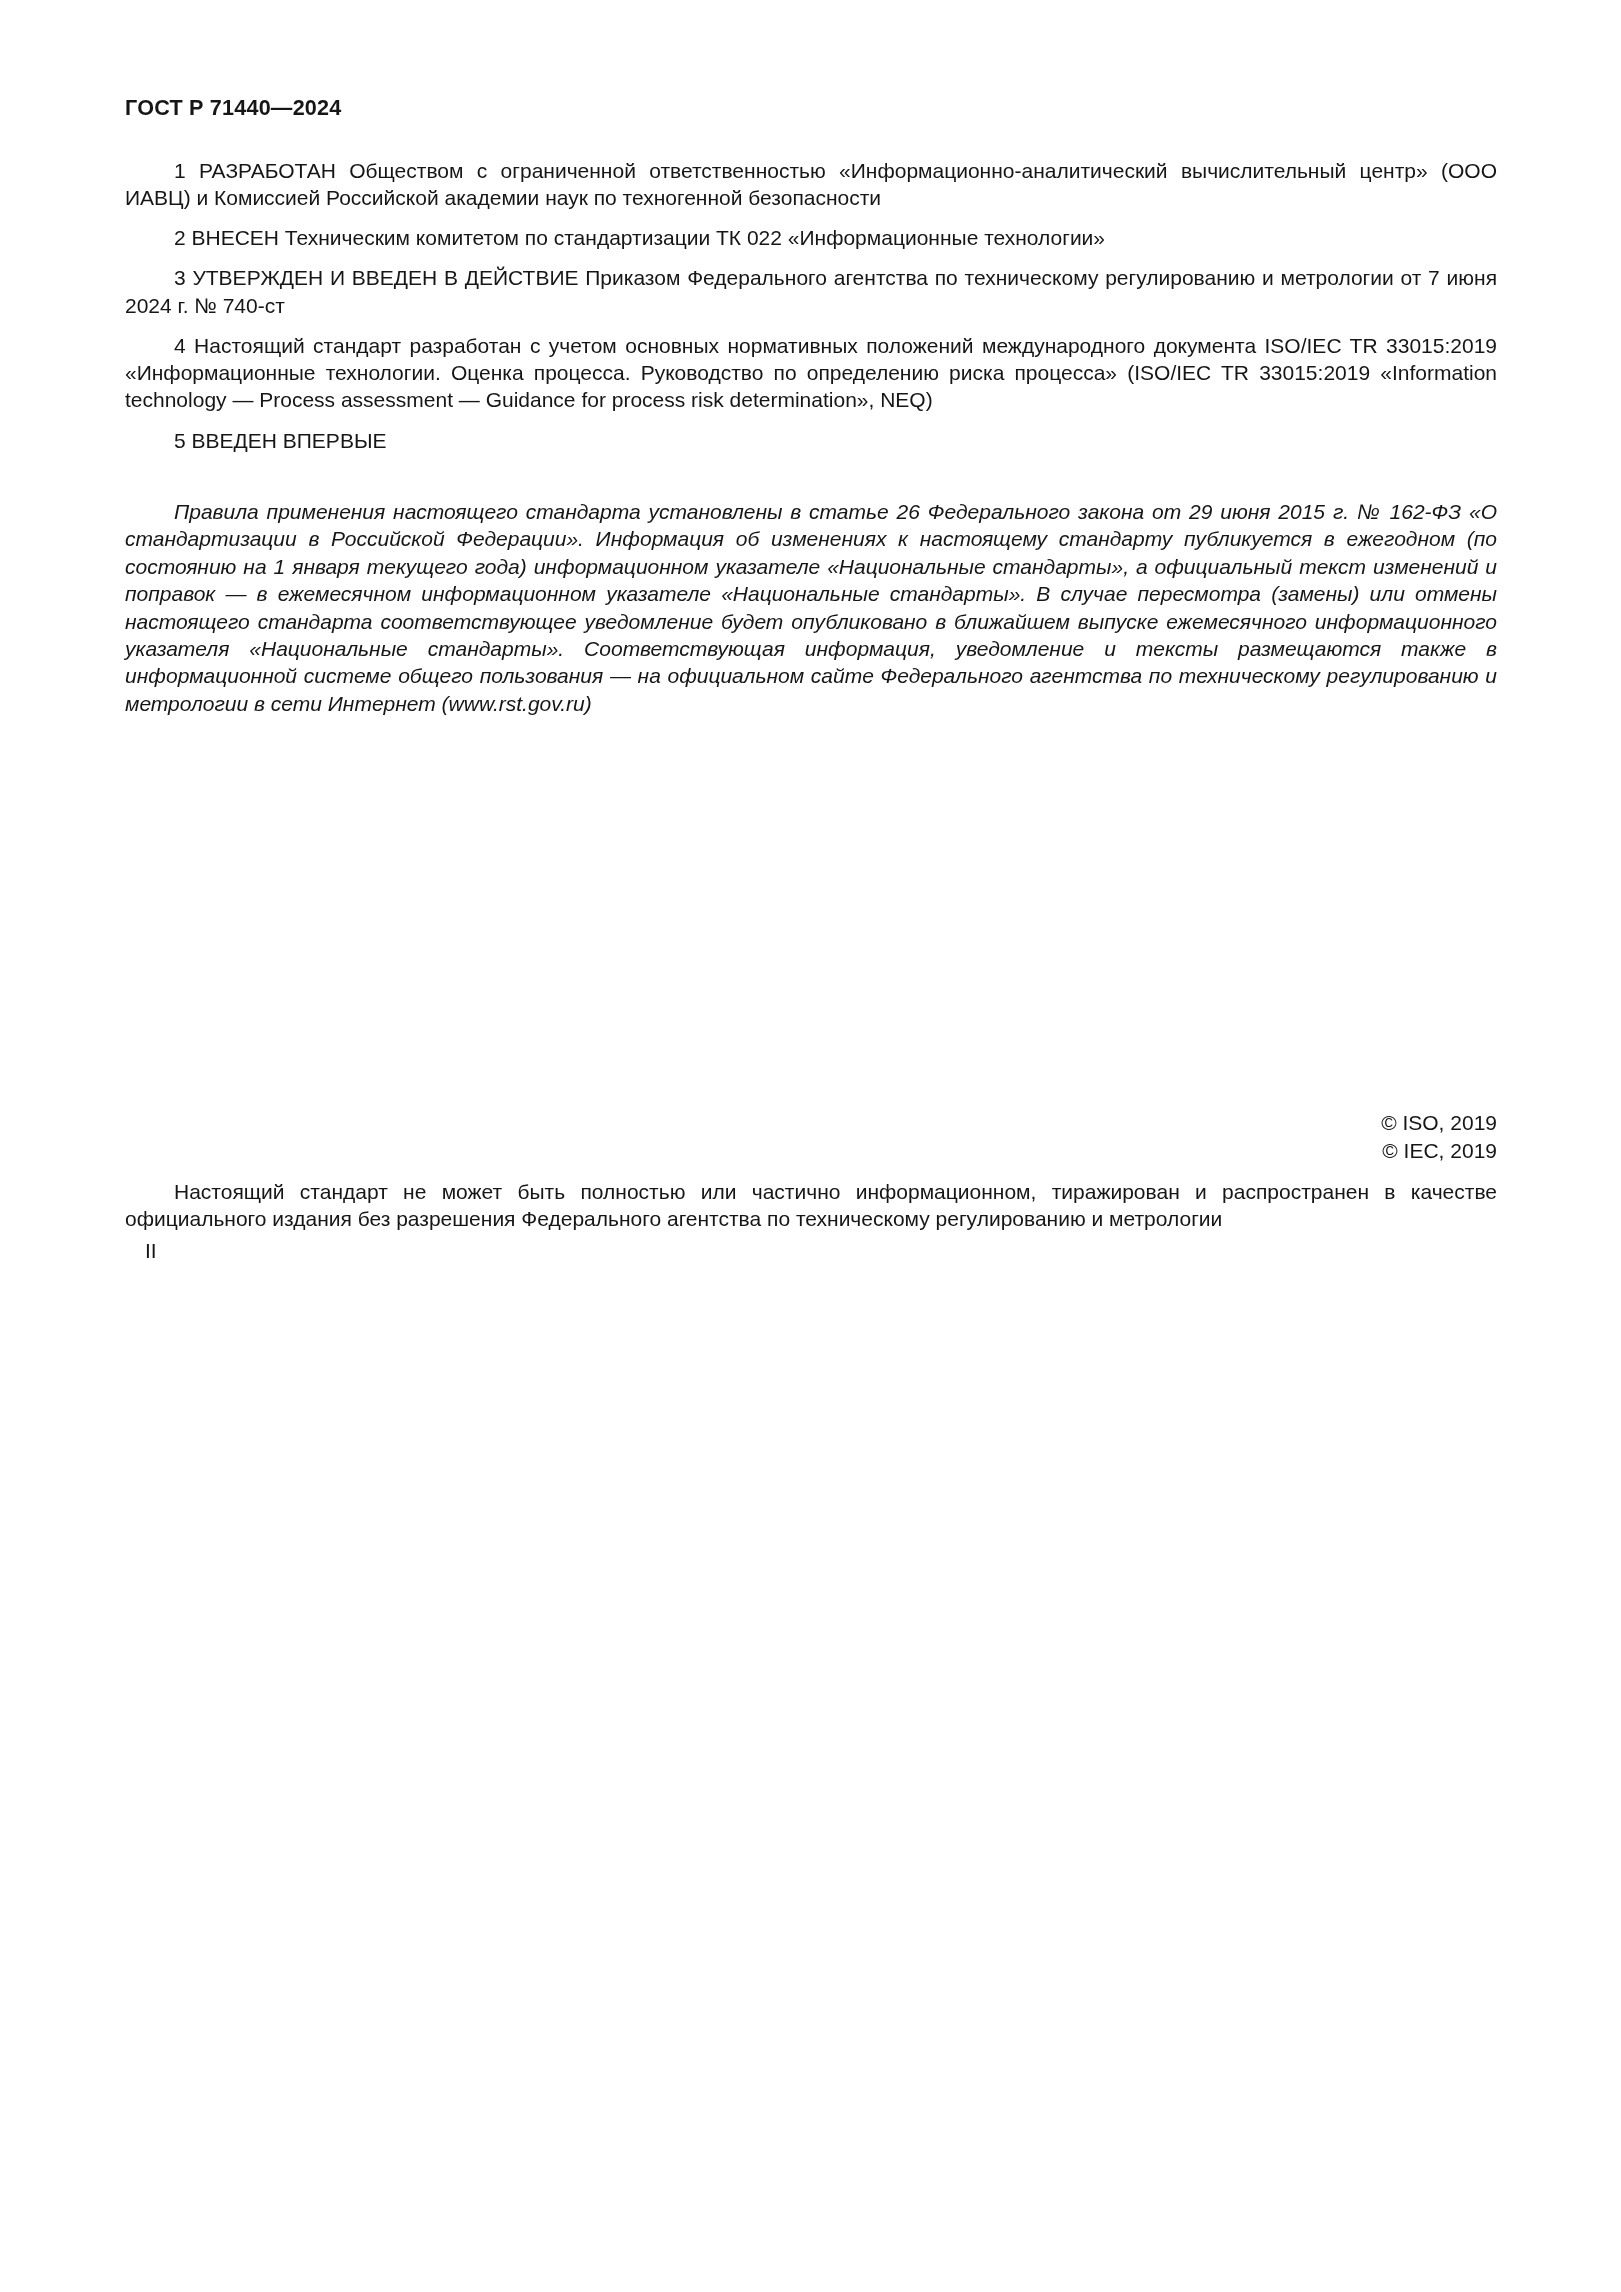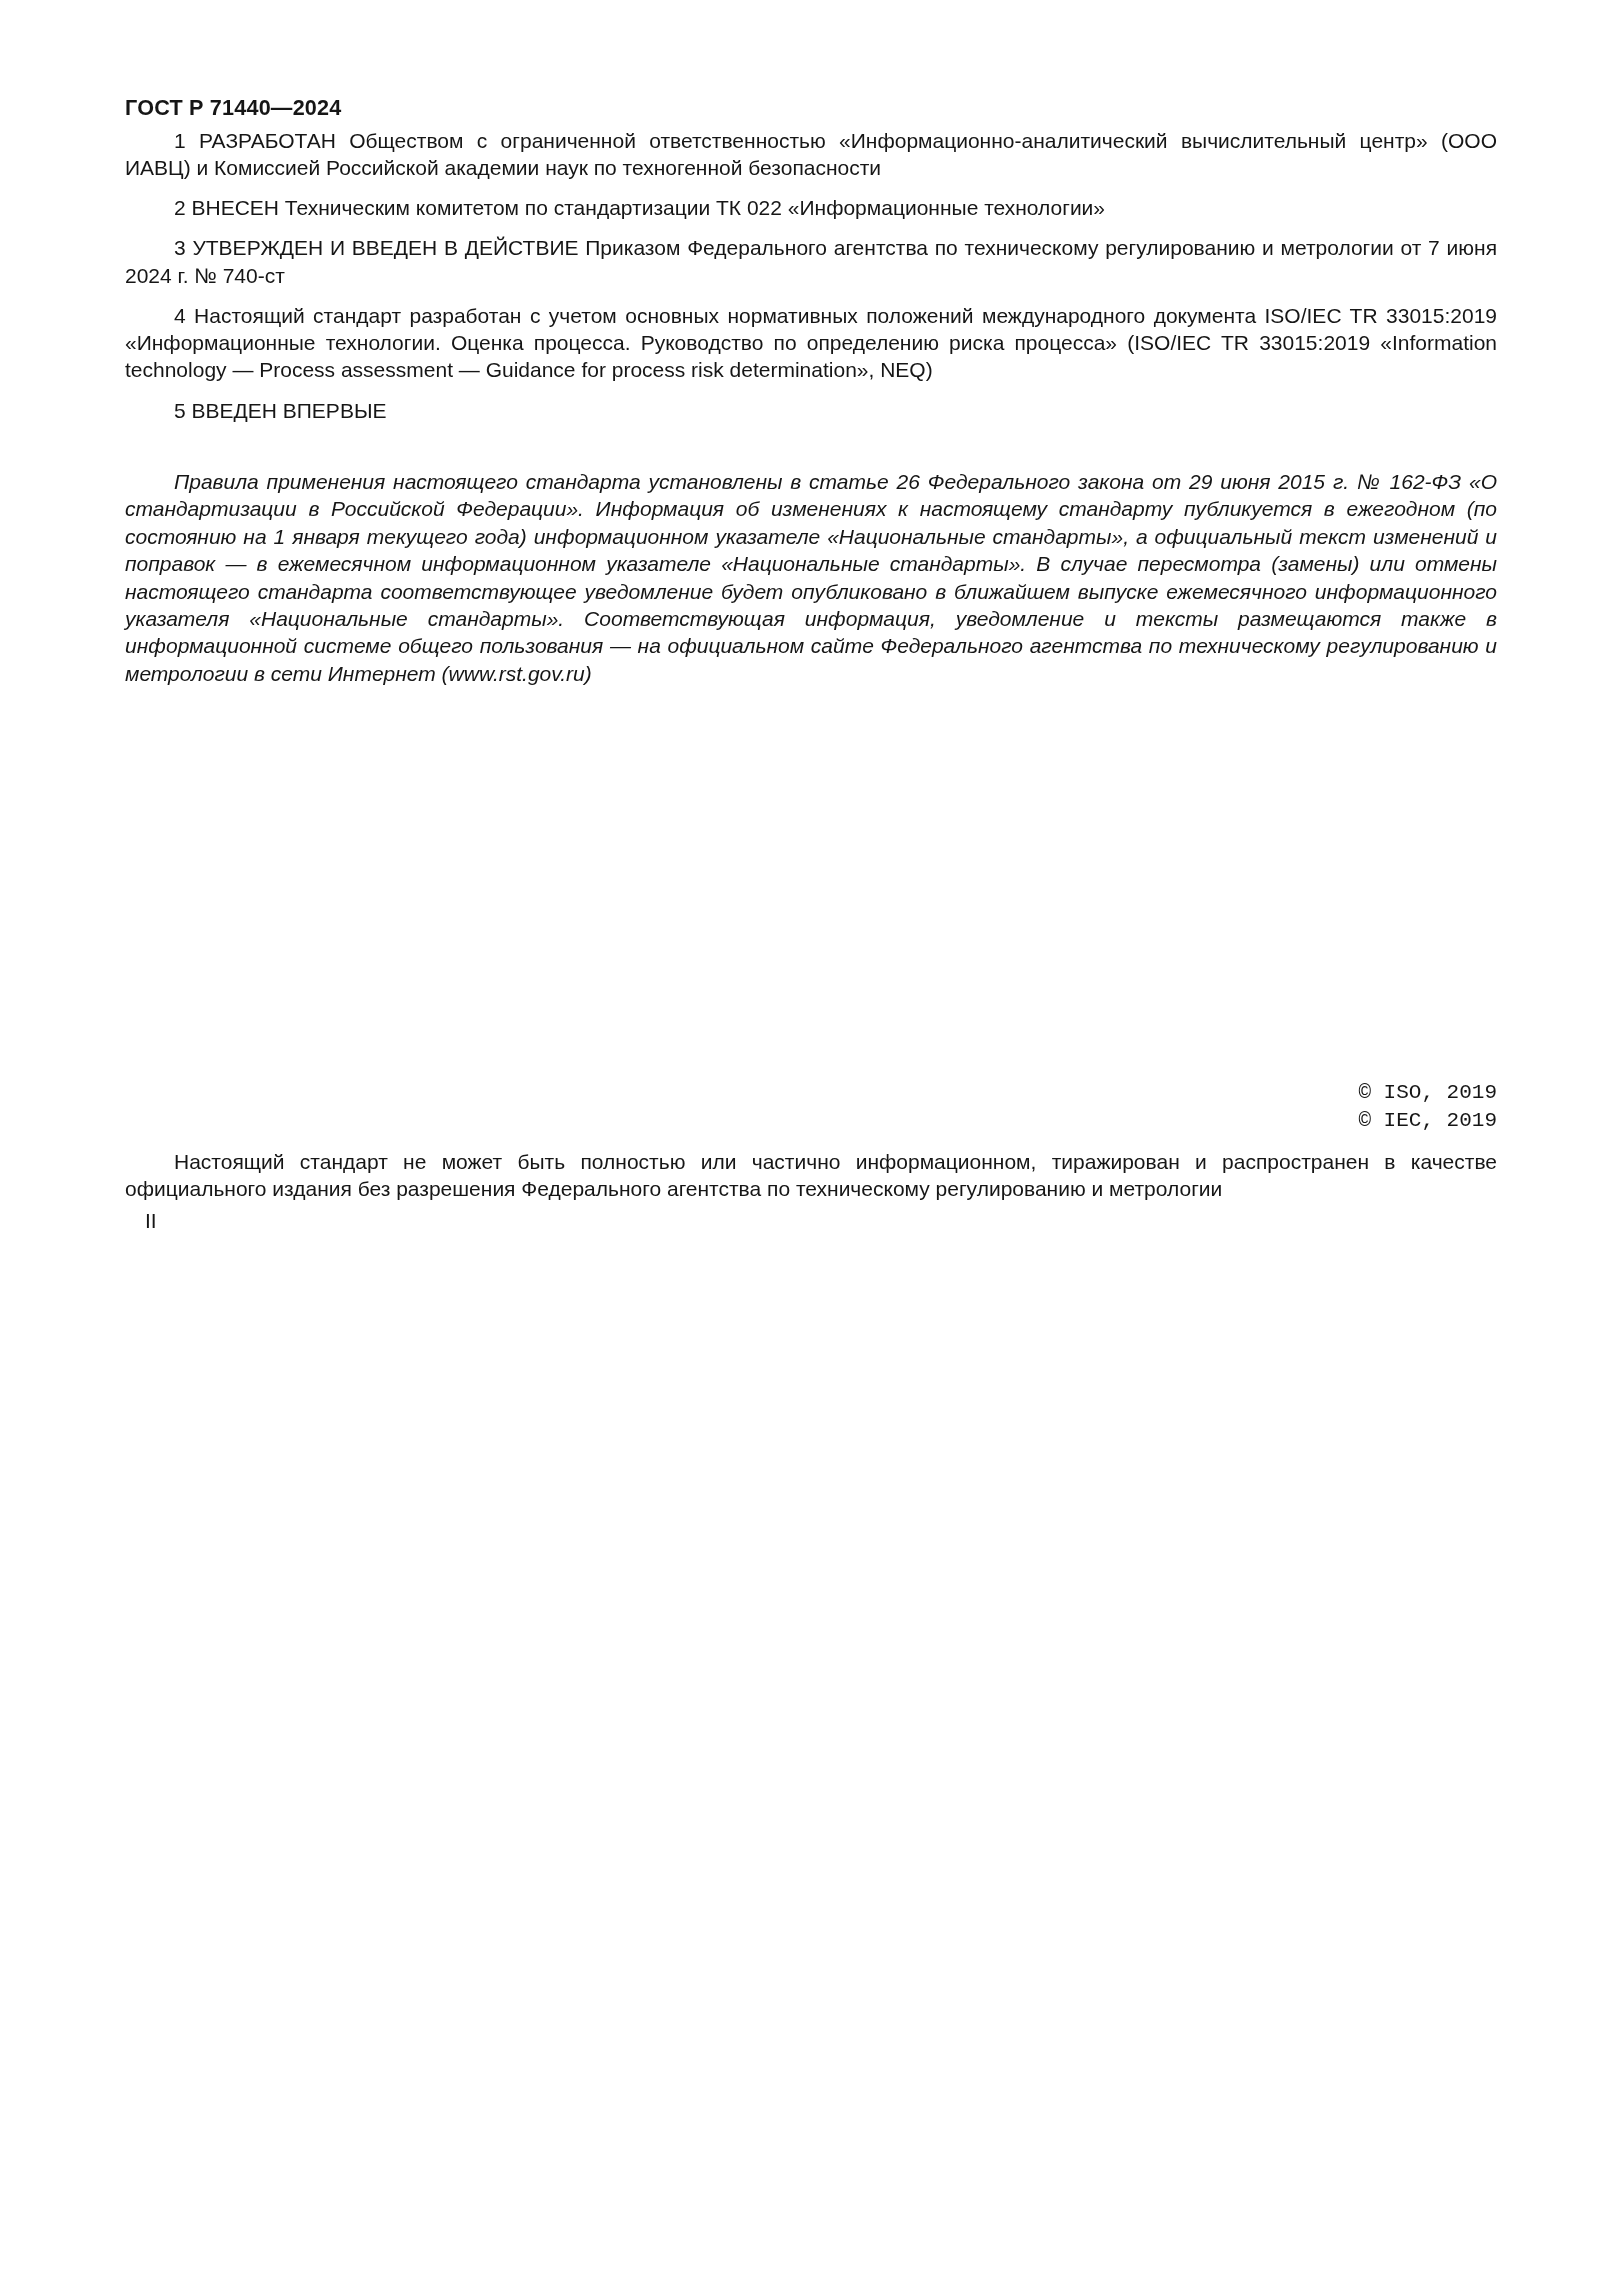--- a/index.html
+++ b/index.html
@@ -31,31 +31,30 @@
     font-weight: bold;
     line-height: 29px;
   }
   .para {
     margin-top: 12.7px;
     font-size: 21px;
     line-height: 27.4px;
     text-align: justify;
     text-indent: 49px;
   }
-  .para.first { margin-top: 6px; }
+  .para.first { margin-top: 36px; }
   .para.legal {
     margin-top: 44px;
     font-style: italic;
   }
   .spacer-tall { height: 392px; }
   .copyright {
     font-size: 21px;
     line-height: 27.4px;
     text-align: right;
-    font-family: Liberation Mono, monospace;
   }
   .para.footer-notice { margin-top: 13.7px; }
   .page-number {
     margin-top: 5.9px;
     font-size: 21px;
     line-height: 25.5px;
     margin-left: 20px;
   }
 </style>
 </head>

